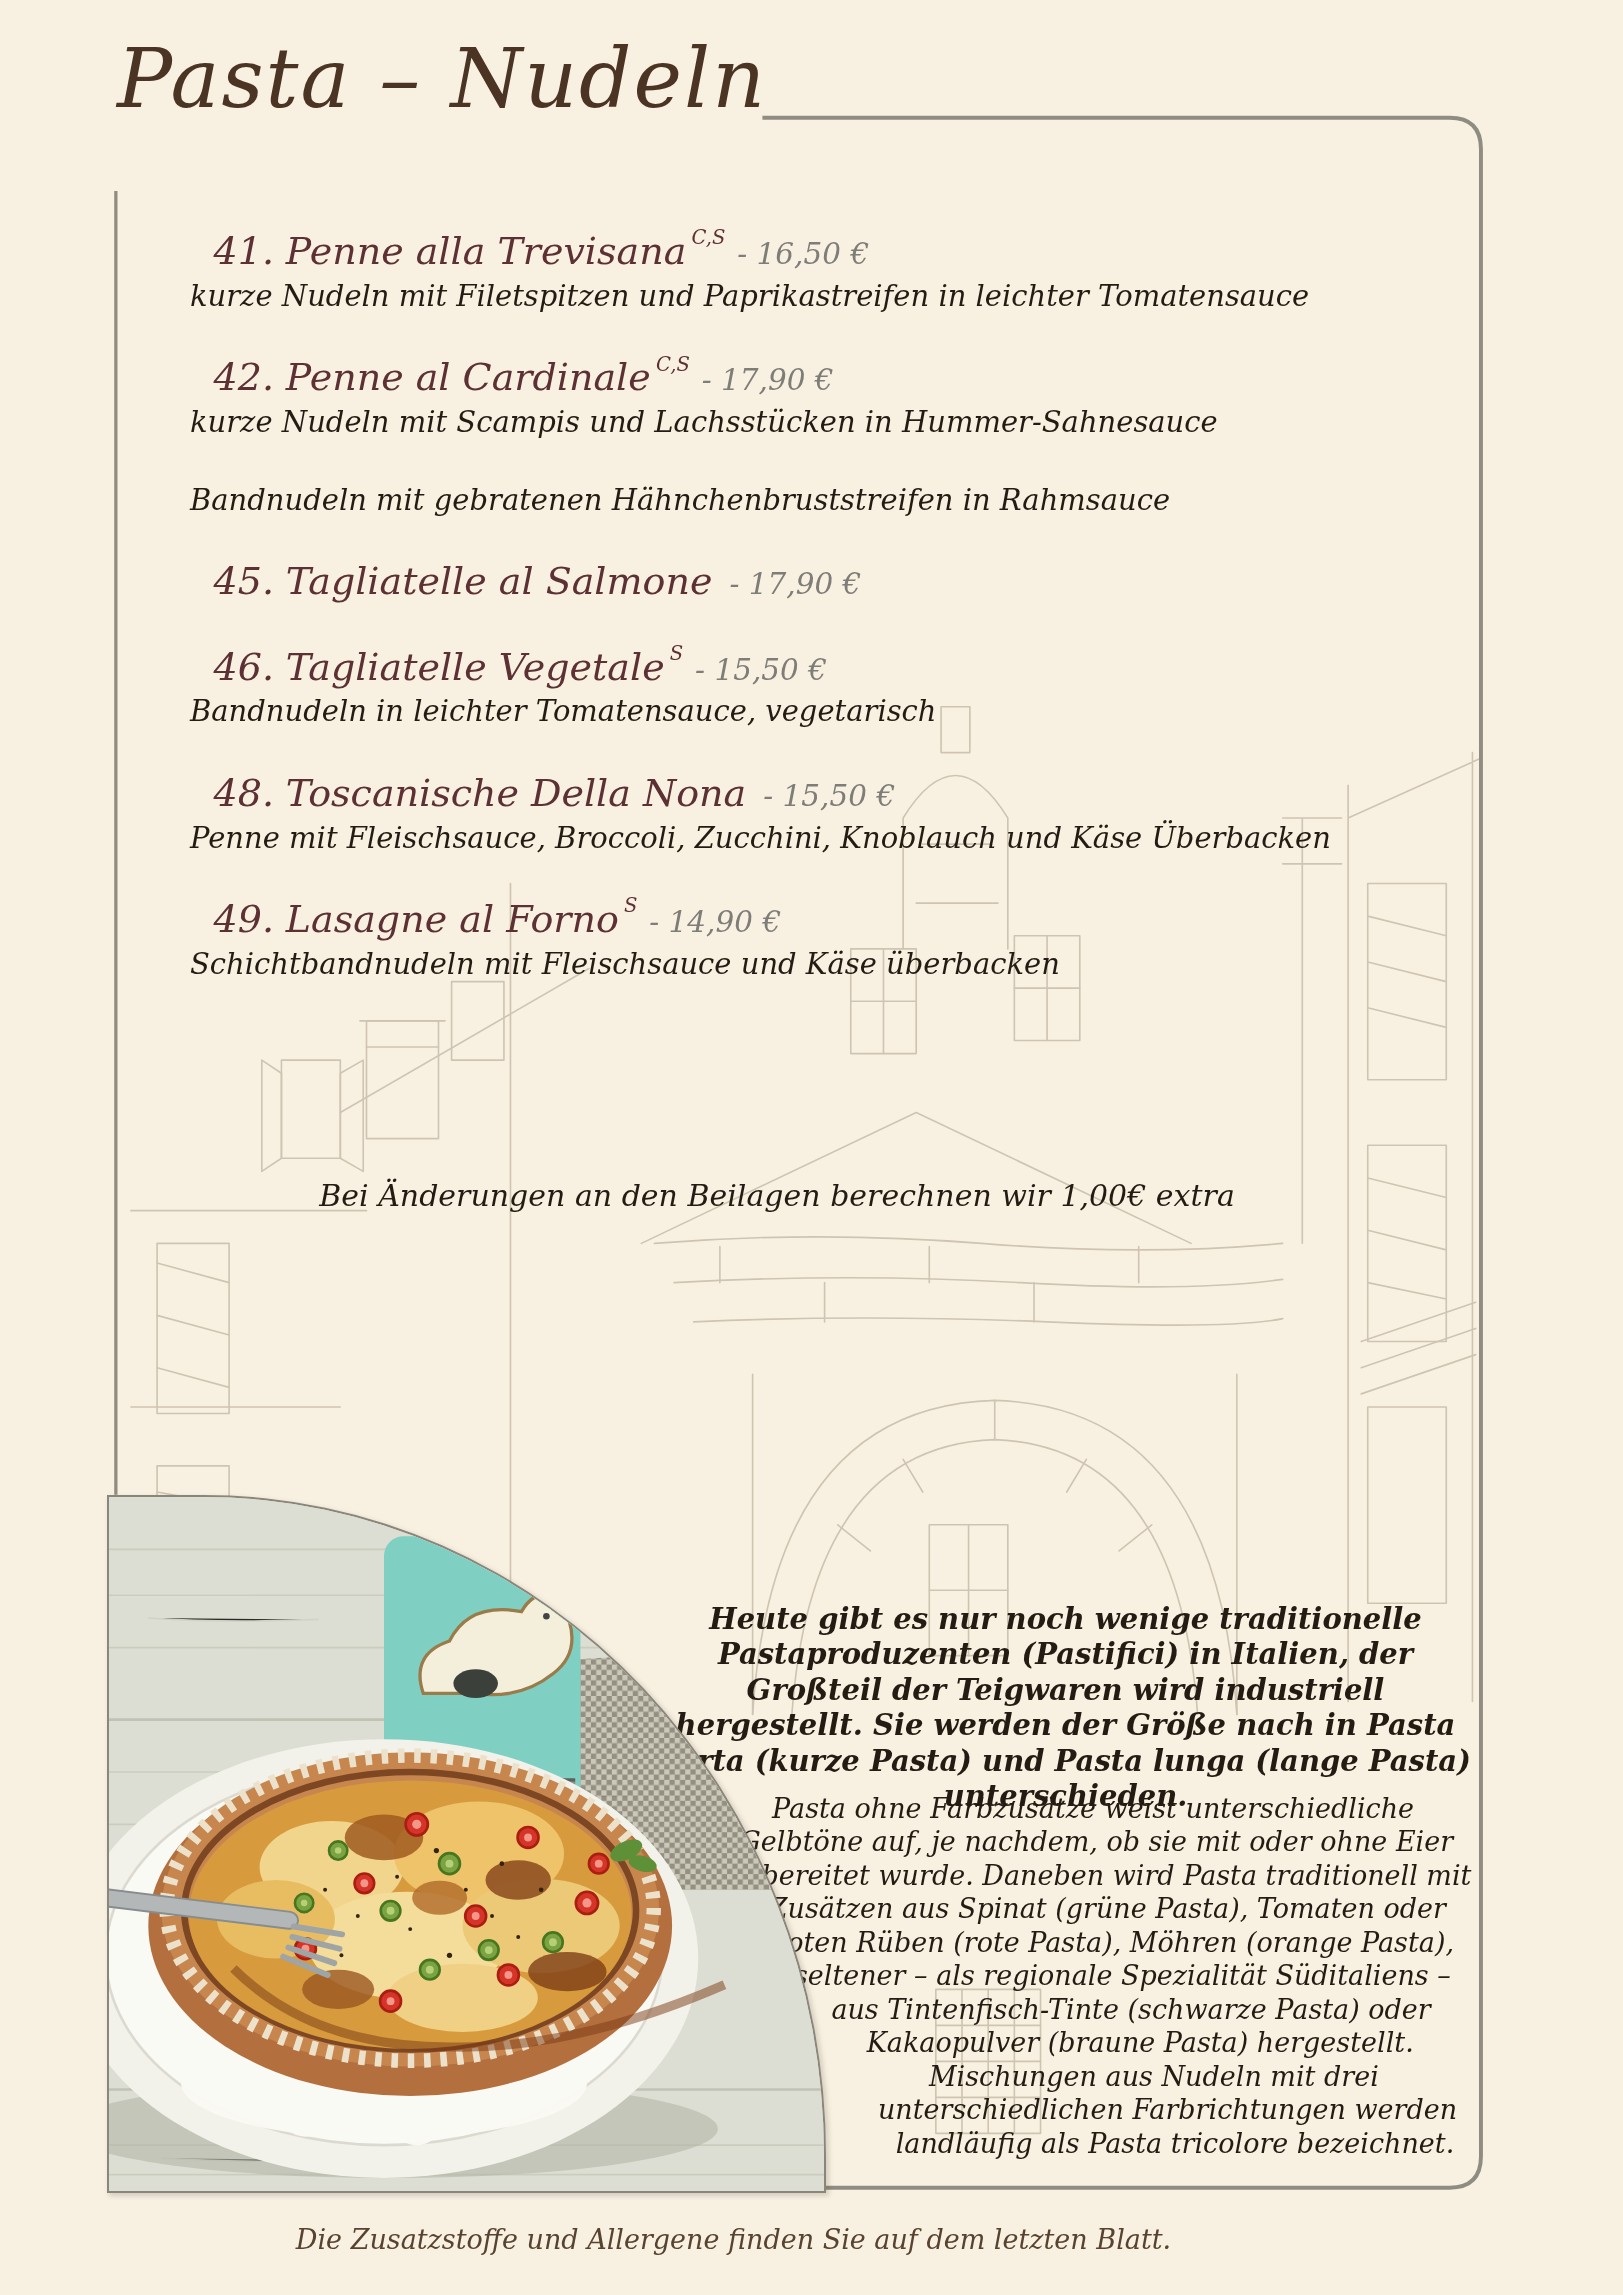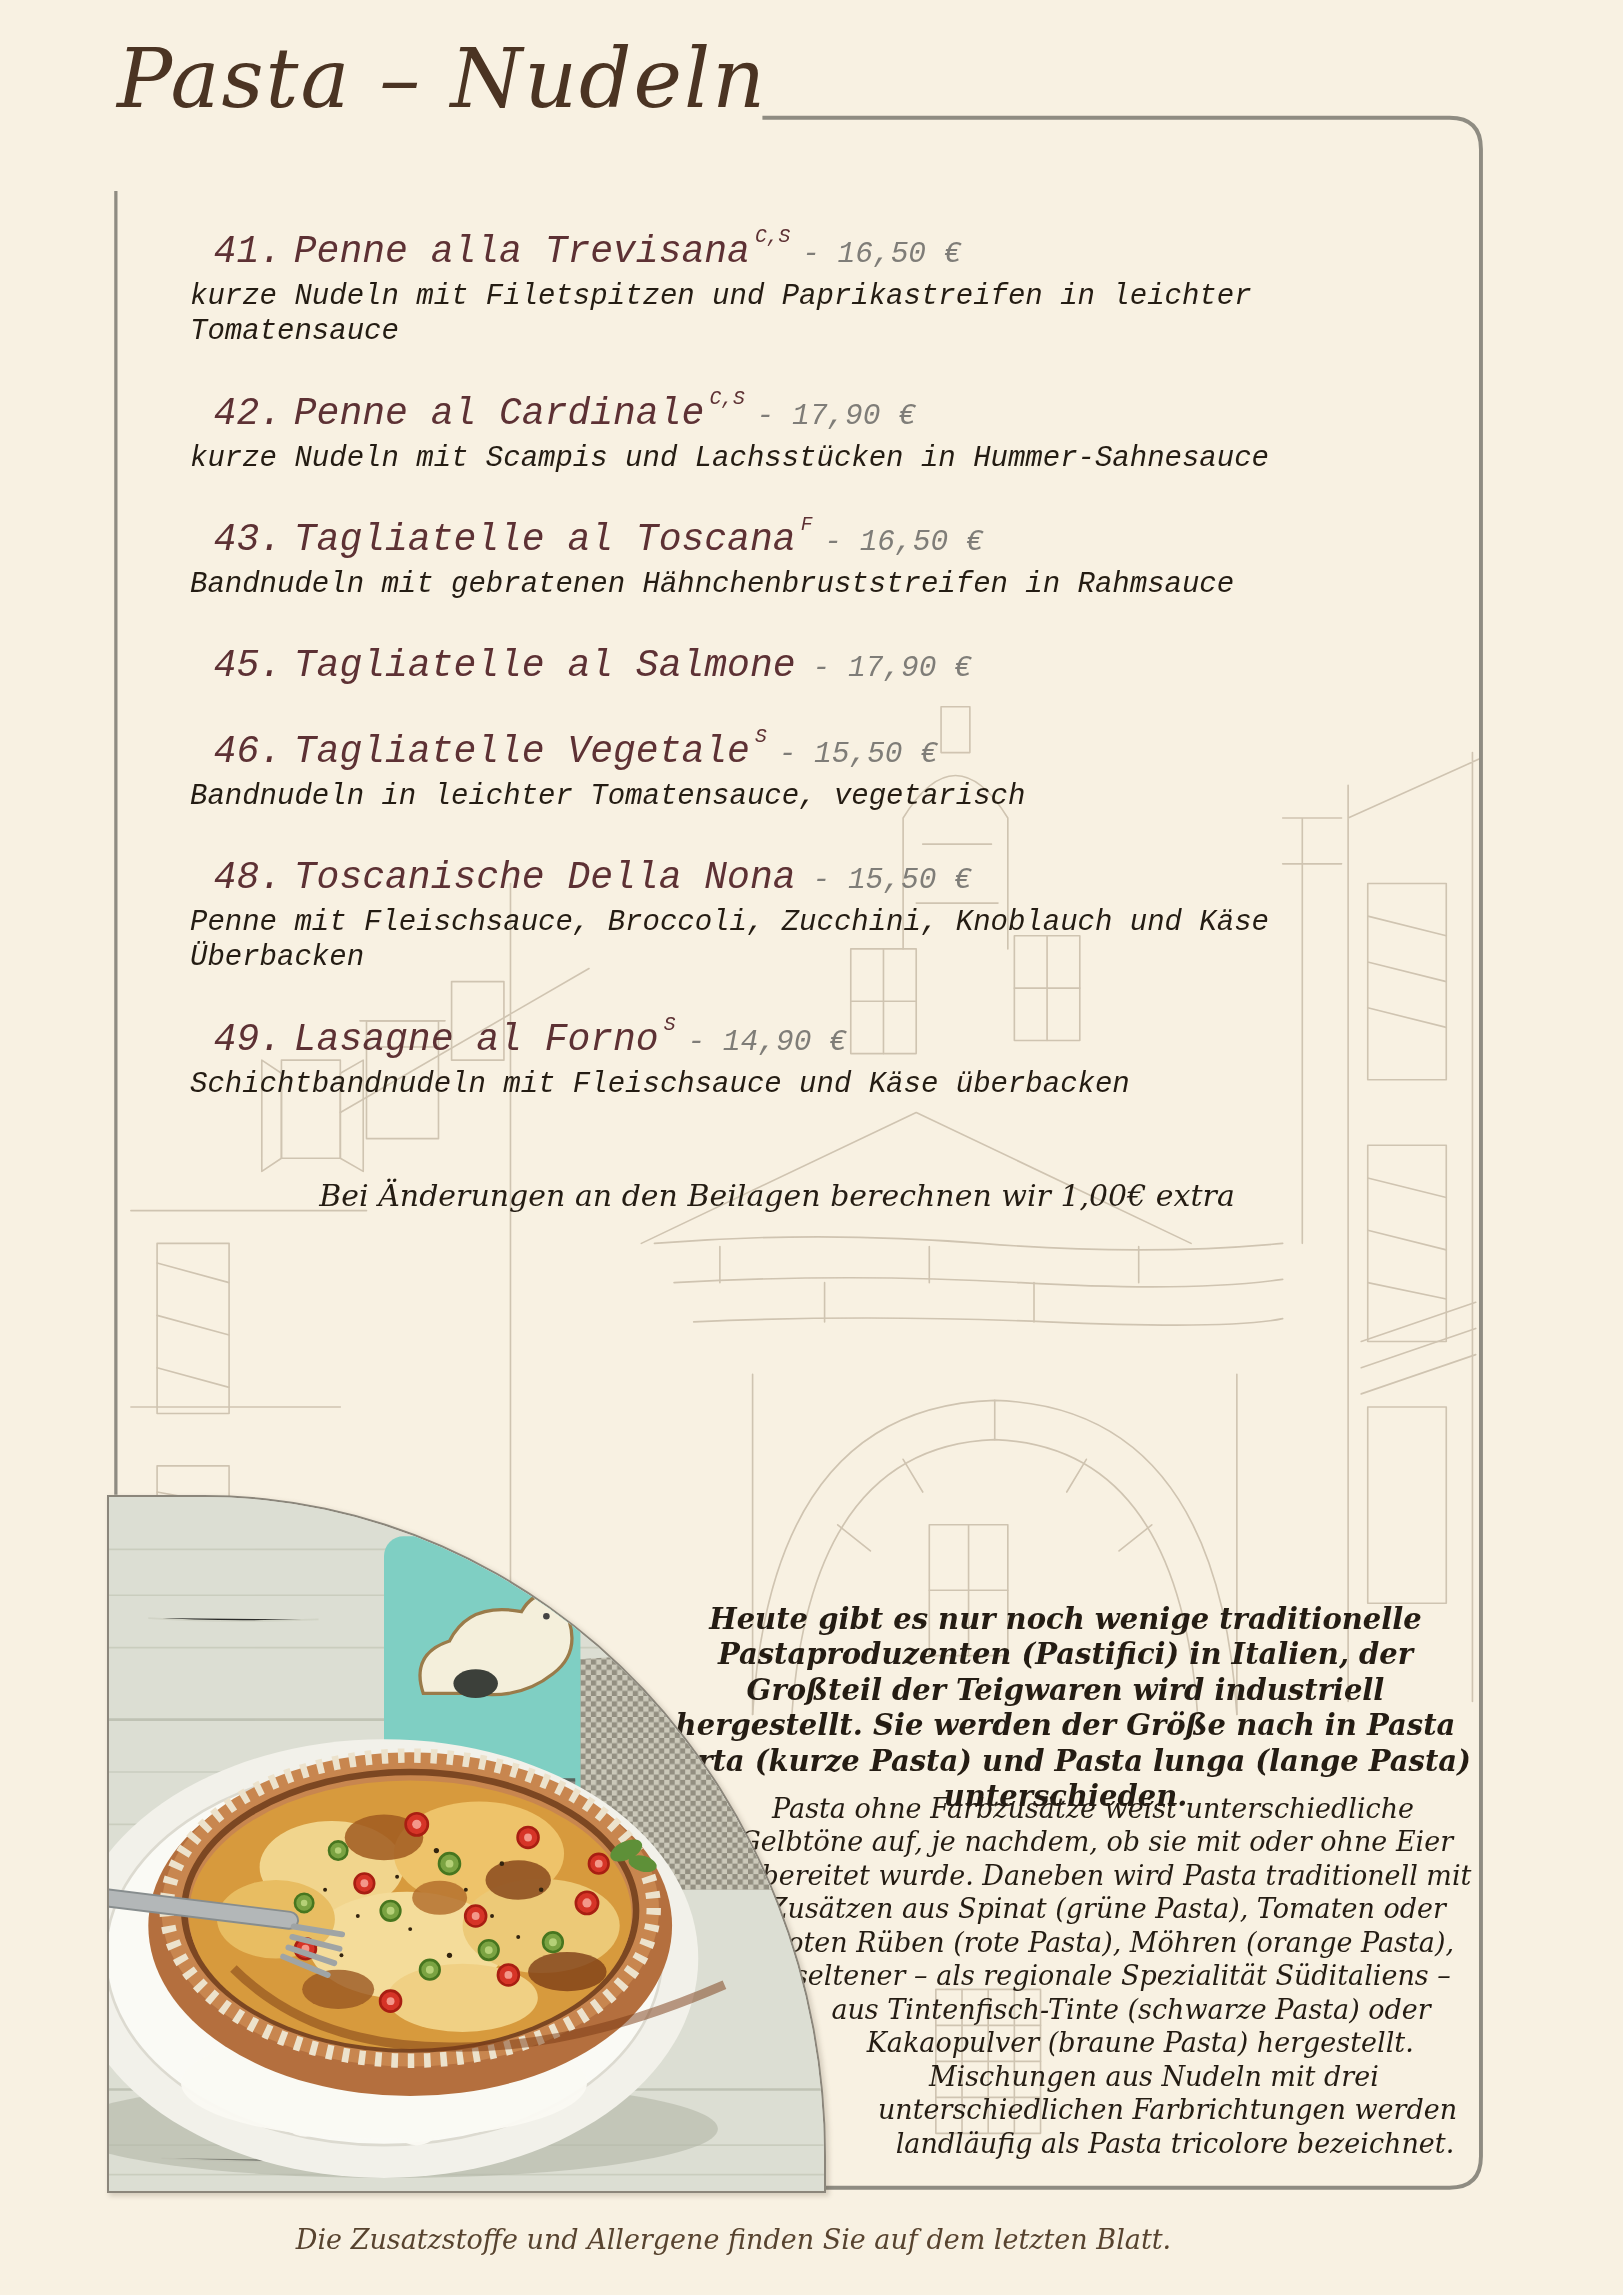--- a/index.html
+++ b/index.html
@@ -13,21 +13,21 @@
   .page{position:absolute;inset:0;}
   svg.layer{position:absolute;left:0;top:0;pointer-events:none;}
 
   
   .title{
     position:absolute;left:117px;top:31px;
     font-size:82px;color:#4b3423;letter-spacing:2px;white-space:nowrap;
   }
 
   
-  .menu{position:absolute;left:190px;top:230px;width:1198px;font-family:Liberation Mono, monospace;}
+  .menu{position:absolute;left:190px;top:230px;width:1198px;}
   .item{margin-bottom:42px;}
   .item-name-row{margin-left:23.6px;font-size:38px;color:#5d3134;line-height:1.15;white-space:nowrap;}
   .item-num{margin-right:11.8px;}
   .item-name-row sup{font-size:19.6px;line-height:0;vertical-align:19.6px;margin-left:5.2px;color:#5d3134;}
   .price{font-size:29.5px;color:#7f7d78;margin-left:11.8px;}
   .item-desc{font-size:29px;color:#241c13;line-height:1.22;margin-top:5.2px;}
 
   .note{
     position:absolute;left:178px;top:1178px;width:1198px;
     text-align:center;font-size:30px;color:#241c13;
@@ -133,23 +133,20 @@
     </div>
 
     <div class="item">
       <div class="item-name-row">
         <span class="item-num">42.</span><span>Penne al Cardinale</span><sup>C,S</sup><span class="price">- 17,90 €</span>
       </div>
       <div class="item-desc">kurze Nudeln mit Scampis und Lachsstücken in Hummer-Sahnesauce</div>
     </div>
 
     <div class="item">
-      <div class="item-name-row">
-        <span class="item-num">43.</span><span>Tagliatelle al Toscana</span><sup>F</sup><span class="price">- 16,50 €</span>
-      </div>
       <div class="item-desc">Bandnudeln mit gebratenen Hähnchenbruststreifen in Rahmsauce</div>
     </div>
 
     <div class="item">
       <div class="item-name-row">
         <span class="item-num">45.</span><span>Tagliatelle al Salmone</span><sup></sup><span class="price">- 17,90 €</span>
       </div>
     </div>
 
     <div class="item">

